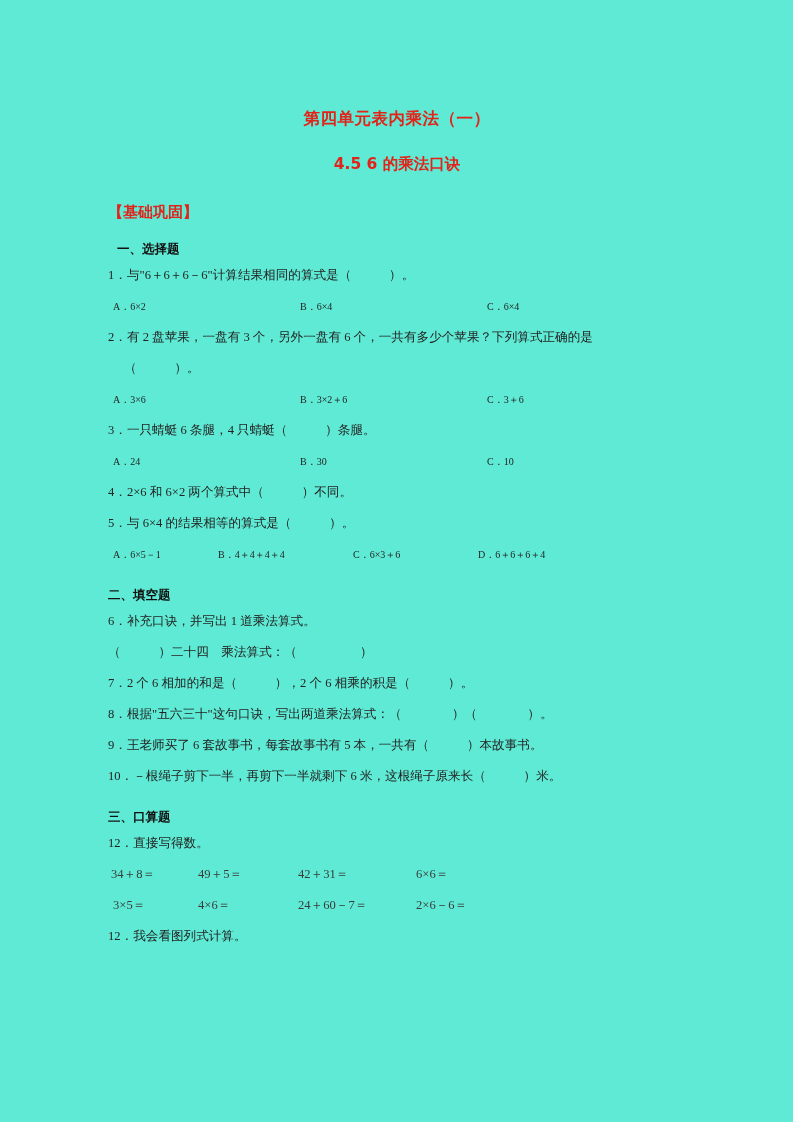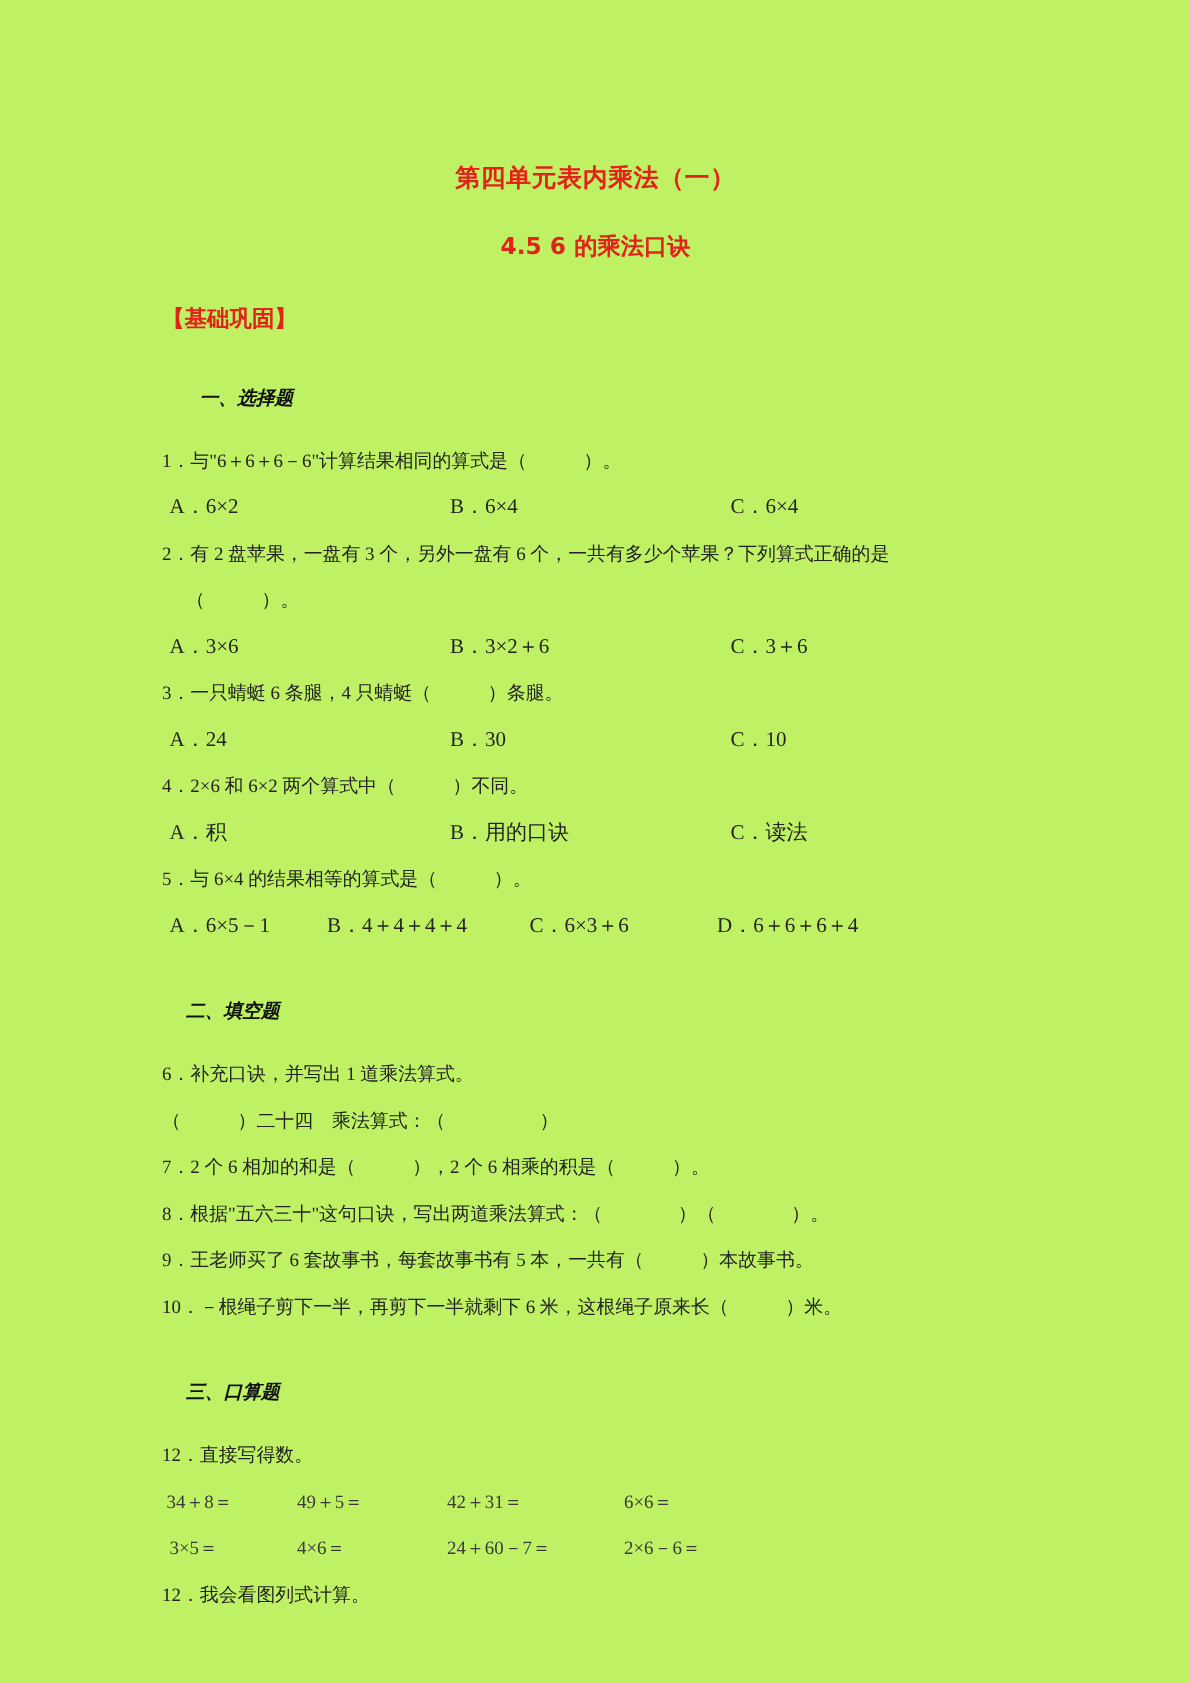--- a/index.html
+++ b/index.html
@@ -15,21 +15,21 @@
     font-family: "Liberation Serif", "DejaVu Serif", serif;
     color: #1a1a1a;
     overflow: hidden;
   }
   .page {
     position: absolute;
     left: 0;
     top: 0;
     width: 793px;
     height: 1122px;
-    background: #bef264;
+    background: #5eead4;
   }
   .content {
     position: absolute;
     left: 108px;
     top: 96px;
     width: 578px;
   }
 
   
   .doc-title {
@@ -60,42 +60,41 @@
     font-size: 15px;
     margin: 0;
     padding: 22px 0 0 0;
     line-height: 24px;
   }
   .sec-title {
     font-family: "DejaVu Sans", "Liberation Sans", sans-serif;
     font-weight: bold;
     font-size: 12.5px;
     color: #111;
-    margin: 16px;
+    margin: 0;
     padding: 14px 0 0 0;
     line-height: 22px;
-    font-style: italic;
   }
   .sec-title.indent { padding-left: 9px; }
 
   
   .q {
     font-size: 12.6px;
     line-height: 31px;
     color: #232323;
     white-space: pre-wrap;
     margin: 0;
     padding: 0;
   }
   .q.cont { padding-left: 16px; }
 
   .opts {
     position: relative;
     height: 31px;
-    font-size: 14px;
+    font-size: 10px;
     line-height: 31px;
     color: #232323;
   }
   .opts .opt {
     position: absolute;
     top: 0;
     white-space: pre;
   }
 
   .calcrow {
@@ -140,25 +139,20 @@
     </div>
 
     <div class="q">3．一只蜻蜓 6 条腿，4 只蜻蜓（　　　）条腿。</div>
     <div class="opts">
       <span class="opt" style="left:5px">A．24</span>
       <span class="opt" style="left:192px">B．30</span>
       <span class="opt" style="left:379px">C．10</span>
     </div>
 
     <div class="q">4．2×6 和 6×2 两个算式中（　　　）不同。</div>
-    <div class="opts">
-      <span class="opt" style="left:5px">A．积</span>
-      <span class="opt" style="left:192px">B．用的口诀</span>
-      <span class="opt" style="left:379px">C．读法</span>
-    </div>
 
     <div class="q">5．与 6×4 的结果相等的算式是（　　　）。</div>
     <div class="opts">
       <span class="opt" style="left:5px">A．6×5－1</span>
       <span class="opt" style="left:110px">B．4＋4＋4＋4</span>
       <span class="opt" style="left:245px">C．6×3＋6</span>
       <span class="opt" style="left:370px">D．6＋6＋6＋4</span>
     </div>
 
     <div class="sec-title">二、填空题</div>

